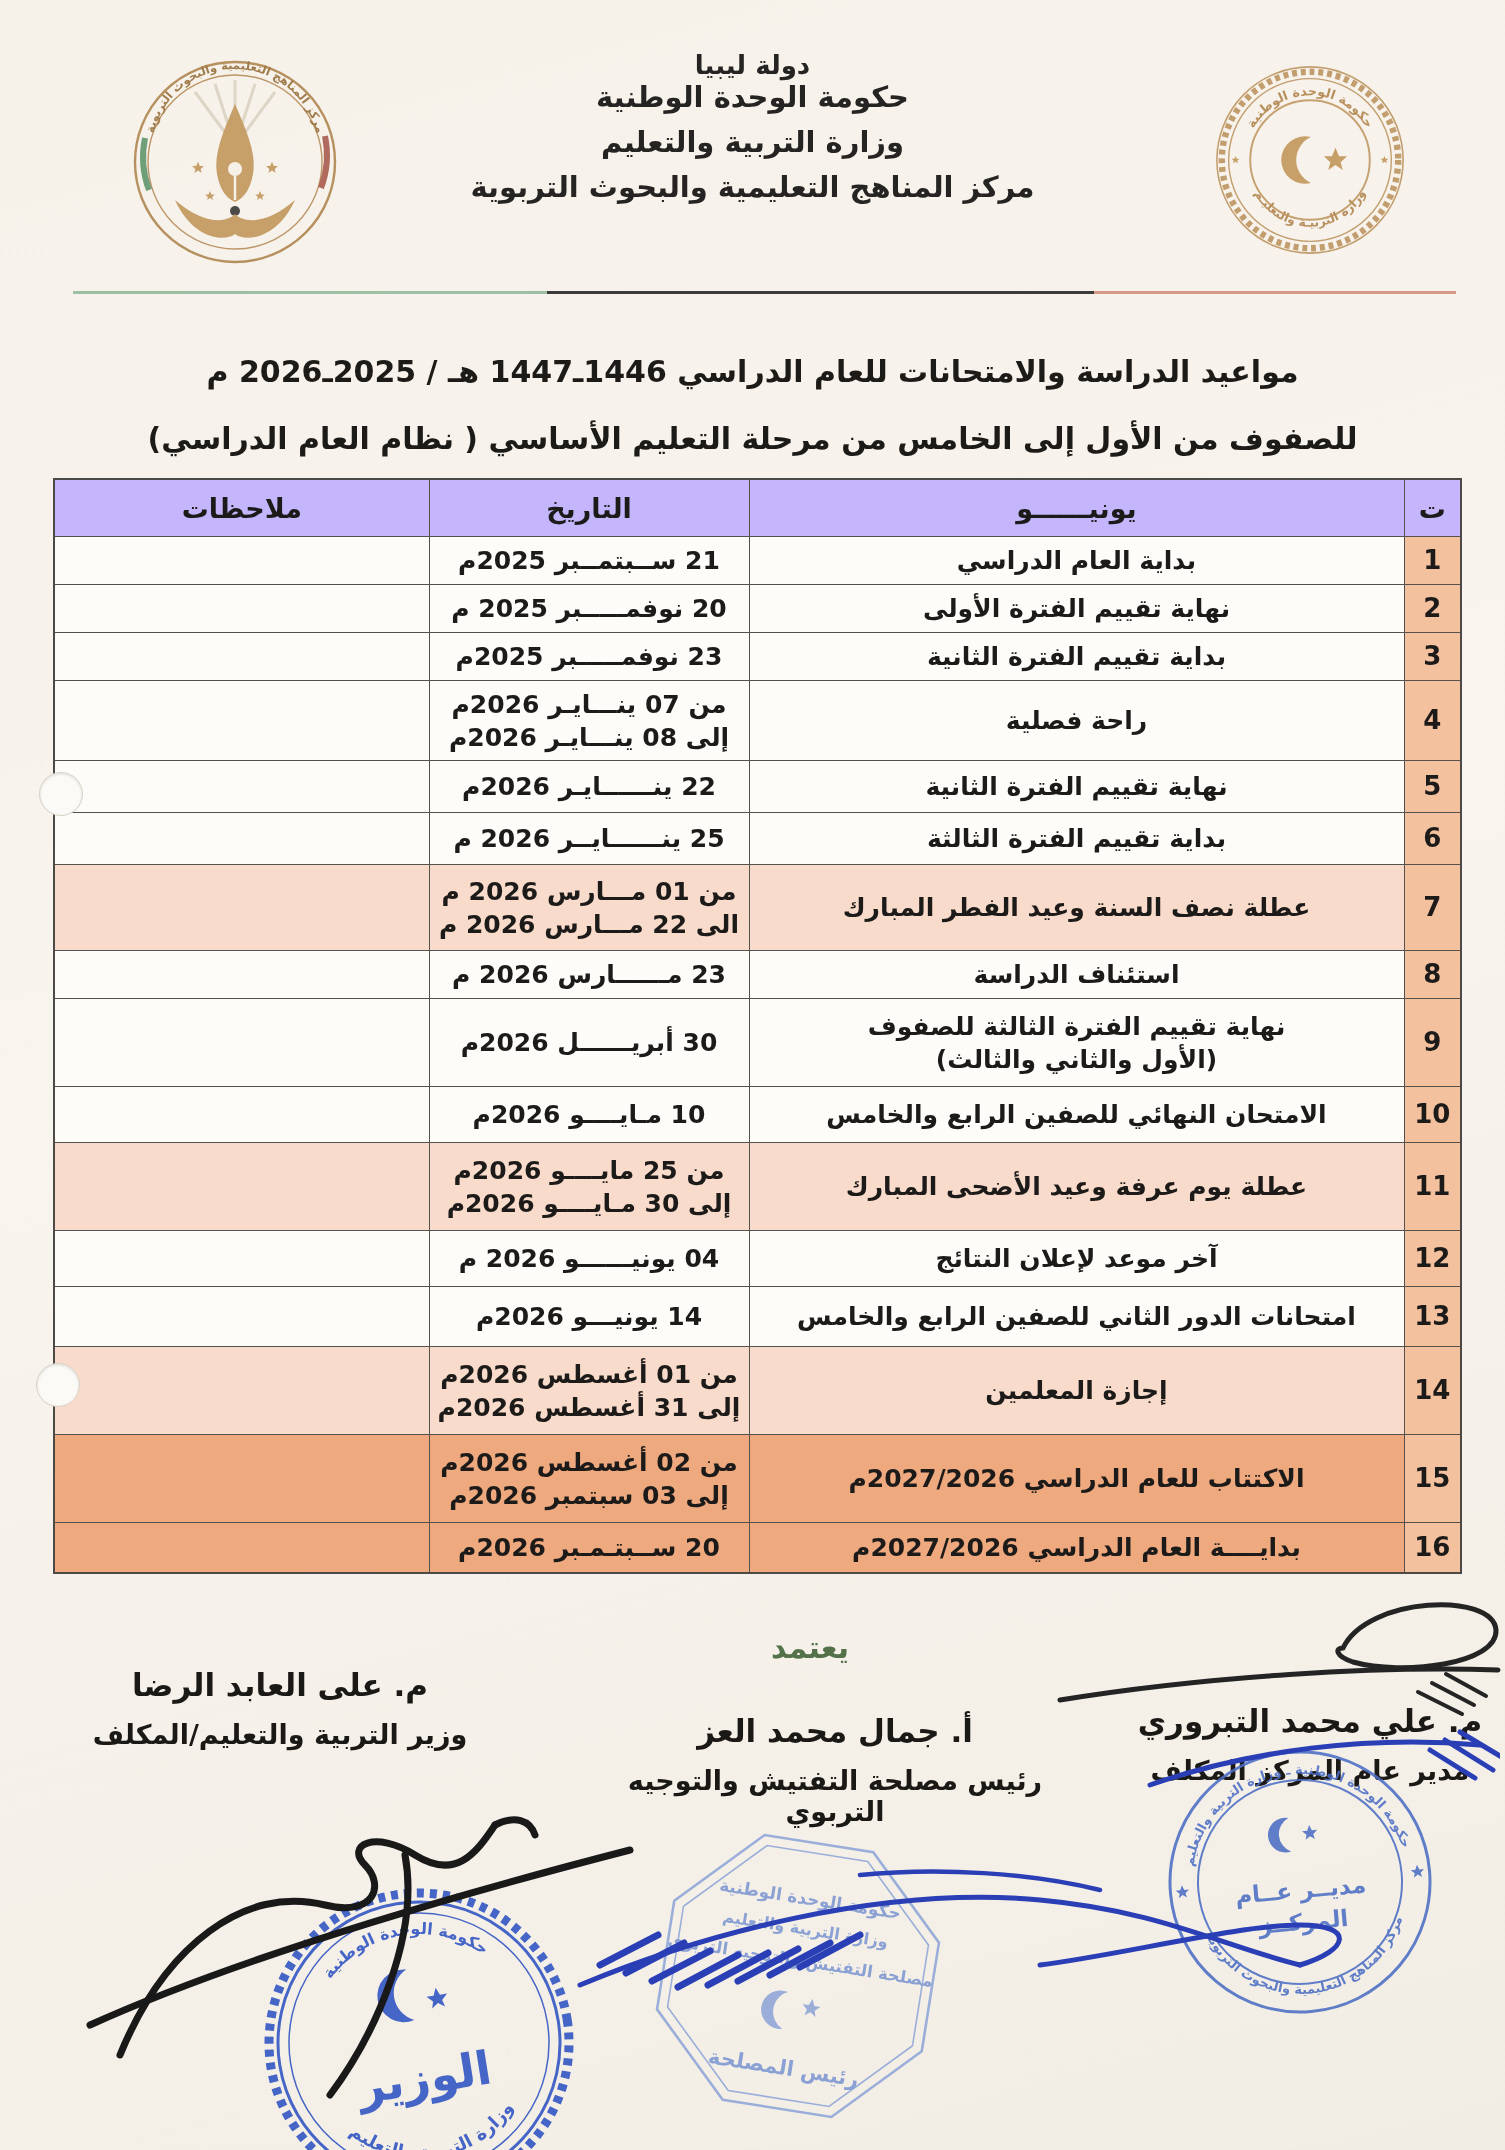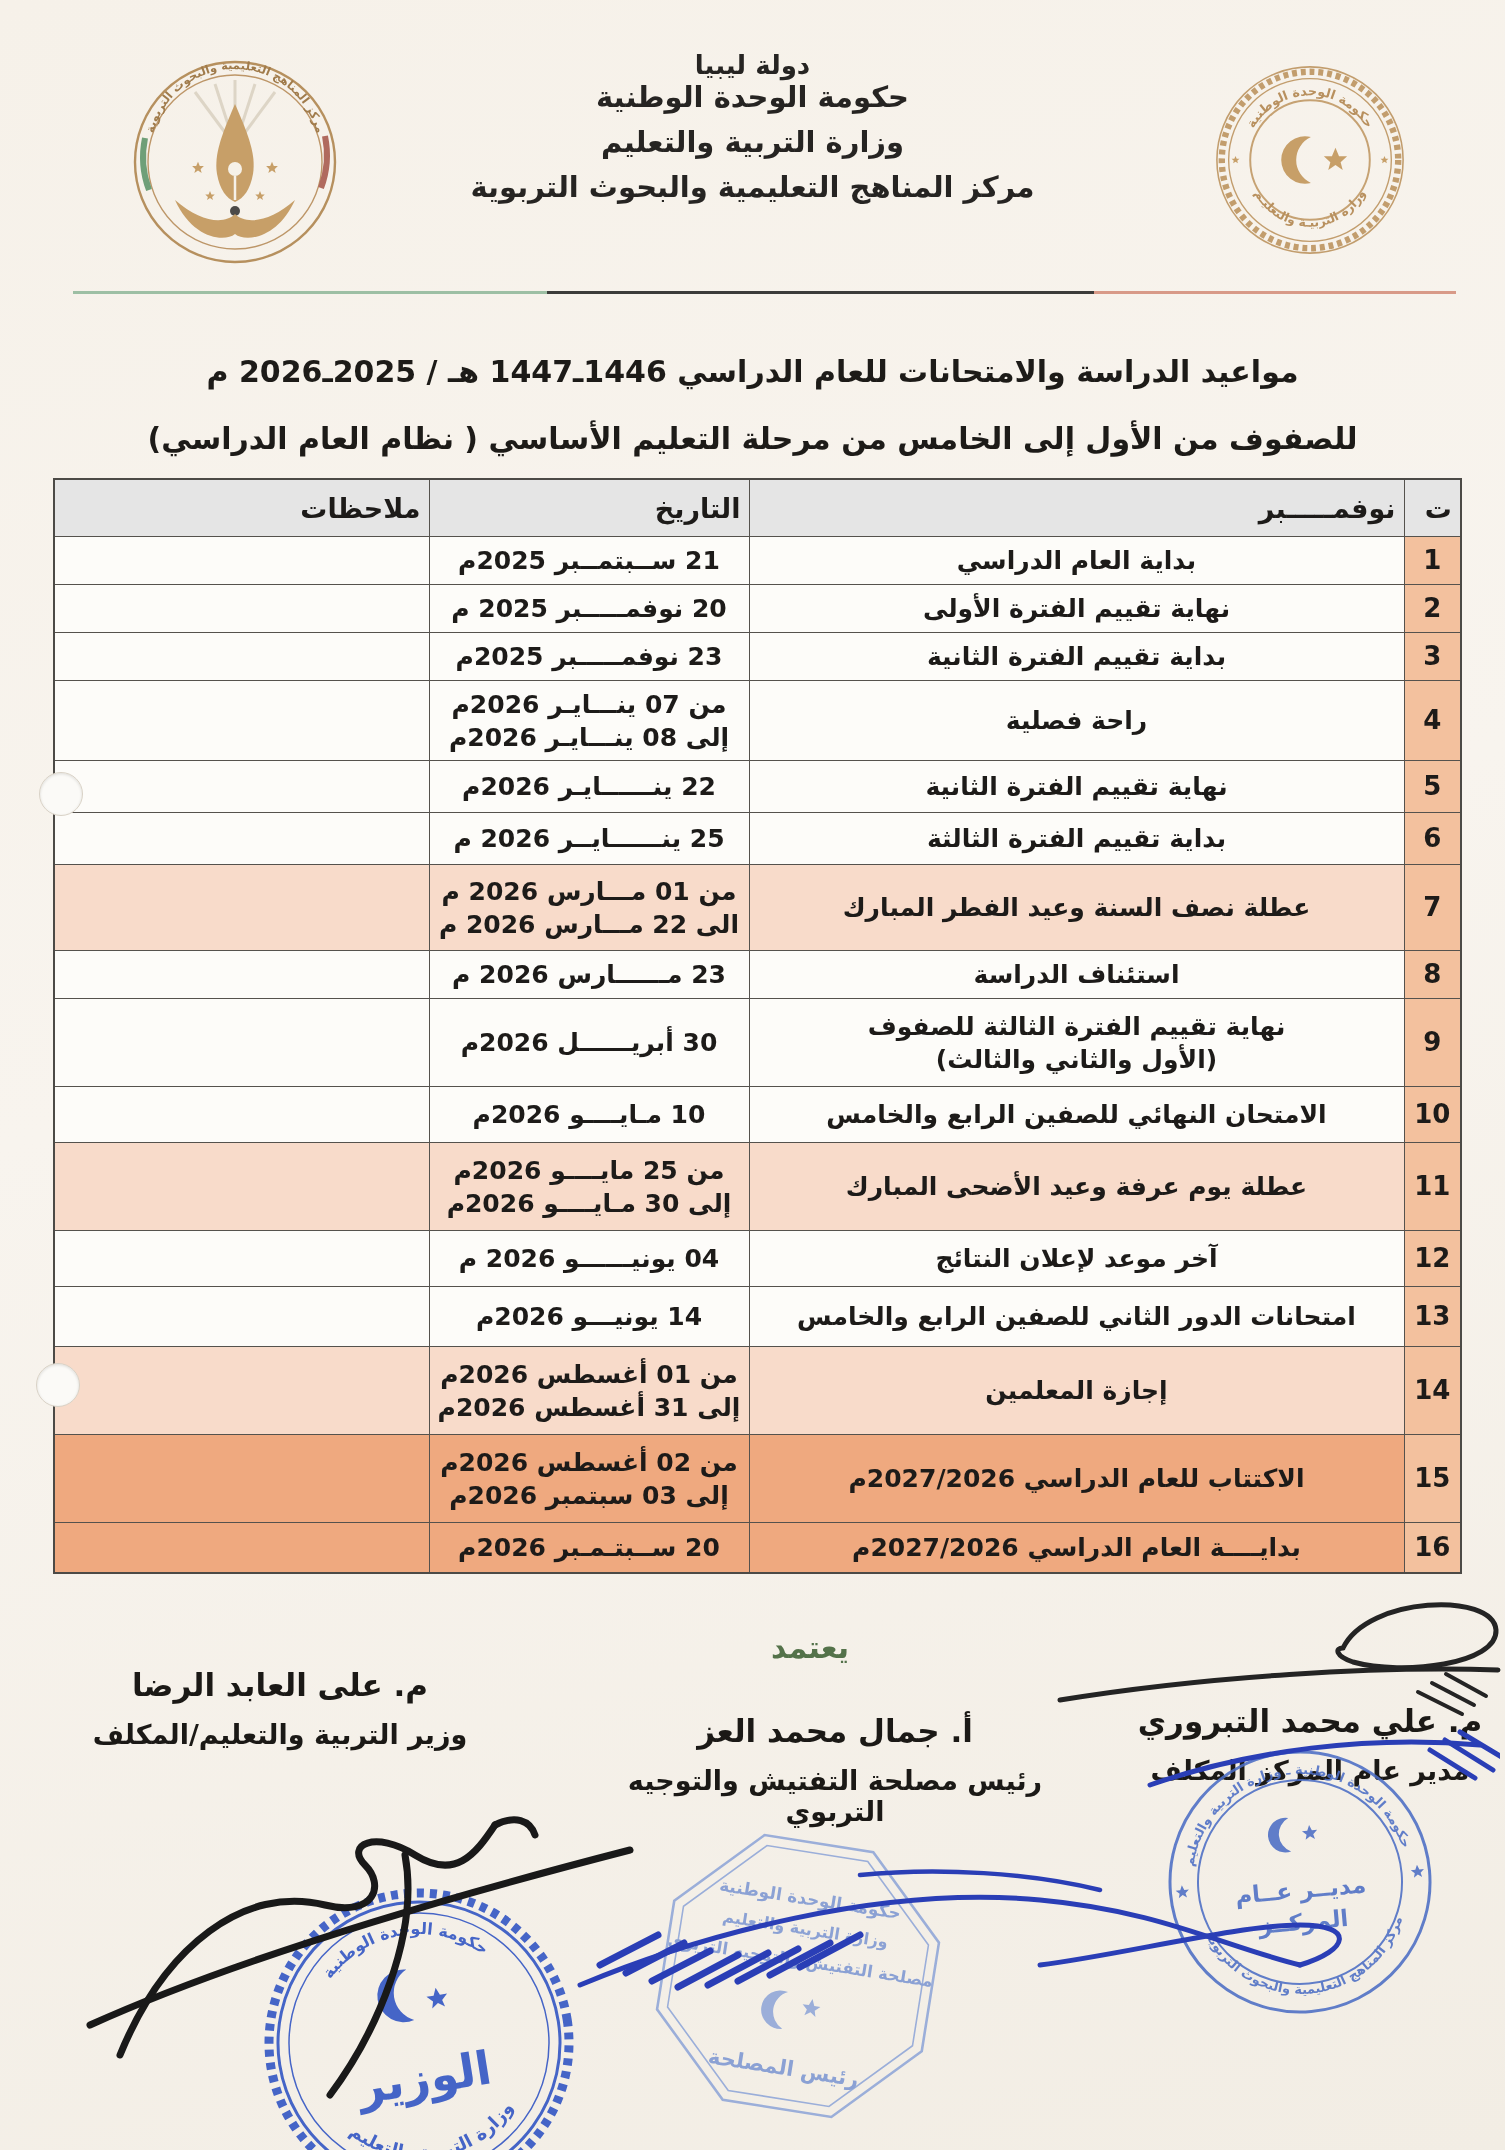--- a/index.html
+++ b/index.html
@@ -36,21 +36,21 @@
   }
   .schedule col.w-num{width:57px;}
   .schedule col.w-stmt{width:655px;}
   .schedule col.w-date{width:320px;}
   .schedule col.w-notes{width:375px;}
   .schedule th,.schedule td{
     border:1.5px solid #55524d;text-align:center;vertical-align:middle;
     color:#1d1b19;font-weight:bold;padding:3px 8px;
   }
   .schedule{border:2px solid #4c4a46;}
-  .schedule thead th{background:#e5e5e5;height:50px;font-size:27px;text-align:right;}
+  .schedule thead th{background:#c4b5fd;height:50px;font-size:27px;}
   .schedule td{font-size:25px;}
   .schedule td div{line-height:1.32;}
   .schedule td.c-num{background:#f3c19e;font-size:26px;}
   .schedule tr.hl-light td:not(.c-num){background:#f8dbca;}
   .schedule tr.hl-dark td:not(.c-num){background:#efa97f;}
 
   
   .hole{position:absolute;width:42px;height:42px;border-radius:50%;
     background:#fbfaf7;border:1px solid #d9d2c6;box-shadow:inset 0 1px 3px rgba(0,0,0,.12);}
   .h1{left:39px;top:772px;}
@@ -146,21 +146,21 @@
   <table class="schedule">
     <colgroup>
         <col class="w-num">
         <col class="w-stmt">
         <col class="w-date">
         <col class="w-notes">
       </colgroup>
     <thead>
       <tr>
         <th class="c-num">ت</th>
-        <th>نوفمـــــبر</th>
+        <th>يونيــــــو</th>
         <th>التاريخ</th>
         <th>ملاحظات</th>
       </tr>
     </thead>
     <tbody id="tbody">
         <tr class="hl-none" style="height: 48px;">
           <td class="c-num">
             <div>1</div>
           </td>
           <td class="c-stmt">

